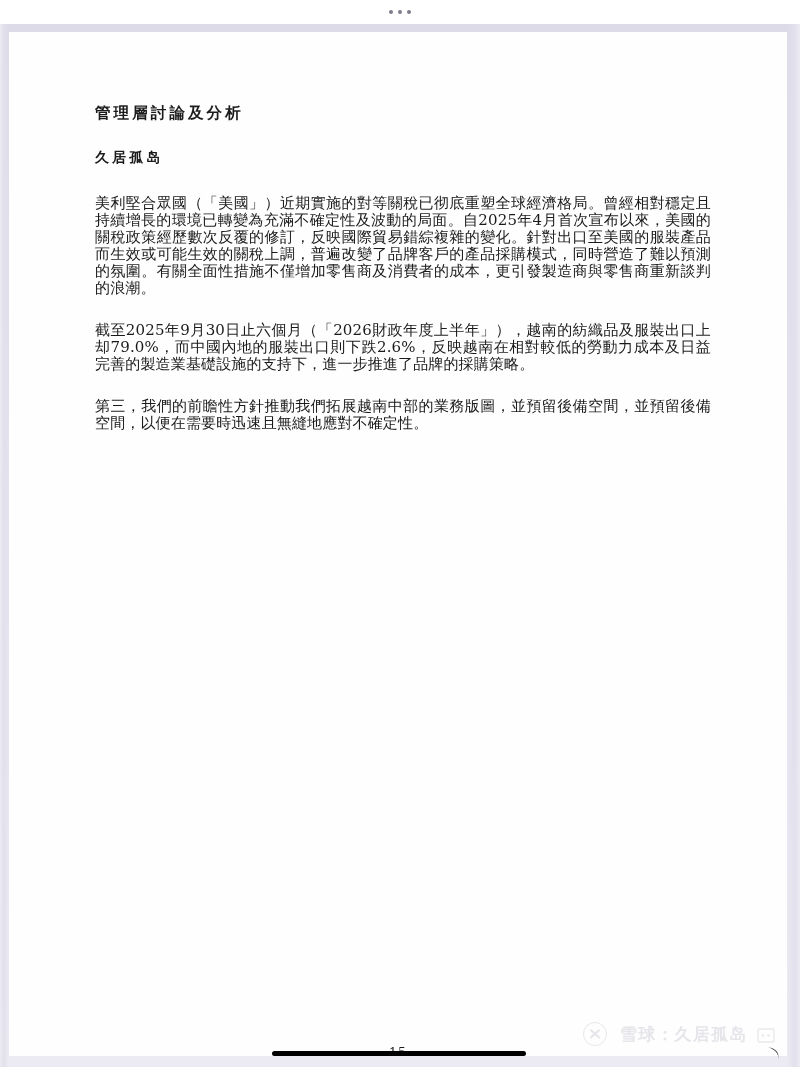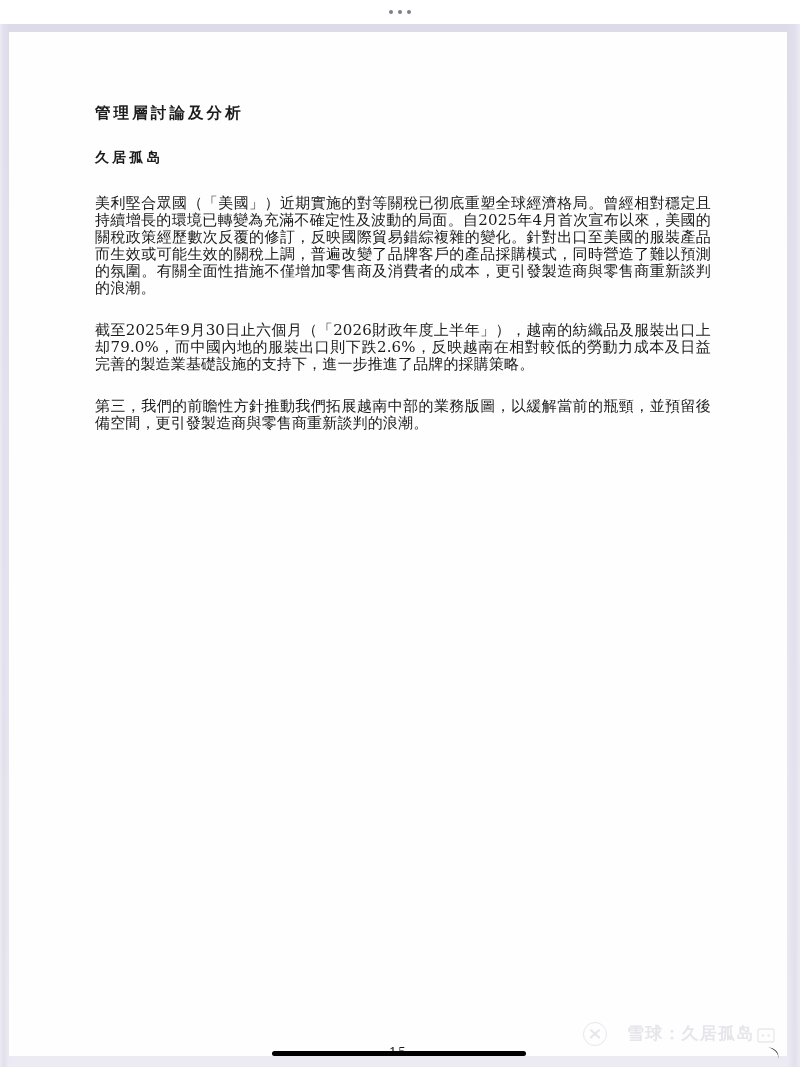--- a/index.html
+++ b/index.html
@@ -141,22 +141,22 @@
     letter-spacing: 1px;
     z-index: 12;
   }
 
   
   .watermark {
     position: absolute;
     left: 583px;
     top: 1022px;
     display: flex;
-    align-items: flex-start;
-    gap: 20px;
+    align-items: center;
+    gap: 13px;
     z-index: 18;
     opacity: 0.34;
     pointer-events: none;
   }
   .watermark-logo {
     width: 22px;
     height: 22px;
     border-radius: 50%;
     border: 1.6px solid #b9b9c4;
     position: relative;
@@ -262,21 +262,21 @@
     <div class="doc-inner">
 
       <div class="doc-body">
 
         <h1 class="heading-main">管理層討論及分析</h1>
 
         <h2 class="heading-sub">久居孤岛</h2>
 
         <p class="para">美利堅合眾國（「美國」）近期實施的對等關稅已彻底重塑全球經濟格局。曾經相對穩定且持續增長的環境已轉變為充滿不確定性及波動的局面。自2025年4月首次宣布以來，美國的關稅政策經歷數次反覆的修訂，反映國際貿易錯綜複雜的變化。針對出口至美國的服裝產品而生效或可能生效的關稅上調，普遍改變了品牌客戶的產品採購模式，同時營造了難以預測的氛圍。有關全面性措施不僅增加零售商及消費者的成本，更引發製造商與零售商重新談判的浪潮。</p>
         <p class="para">截至2025年9月30日止六個月（「2026財政年度上半年」），越南的紡織品及服裝出口上却79.0%，而中國內地的服裝出口則下跌2.6%，反映越南在相對較低的勞動力成本及日益完善的製造業基礎設施的支持下，進一步推進了品牌的採購策略。</p>
-        <p class="para">第三，我們的前瞻性方針推動我們拓展越南中部的業務版圖，以緩解當前的瓶頸，並預留後備空間，更引發製造商與零售商重新談判的浪潮。</p>
+        <p class="para">第三，我們的前瞻性方針推動我們拓展越南中部的業務版圖，並預留後備空間，並預留後備空間，以便在需要時迅速且無縫地應對不確定性。</p>
 
       </div>
 
       <div class="page-number">– 15 –</div>
 
     </div>
   </div>
 
   <div class="watermark">
     <span class="watermark-logo"></span>

